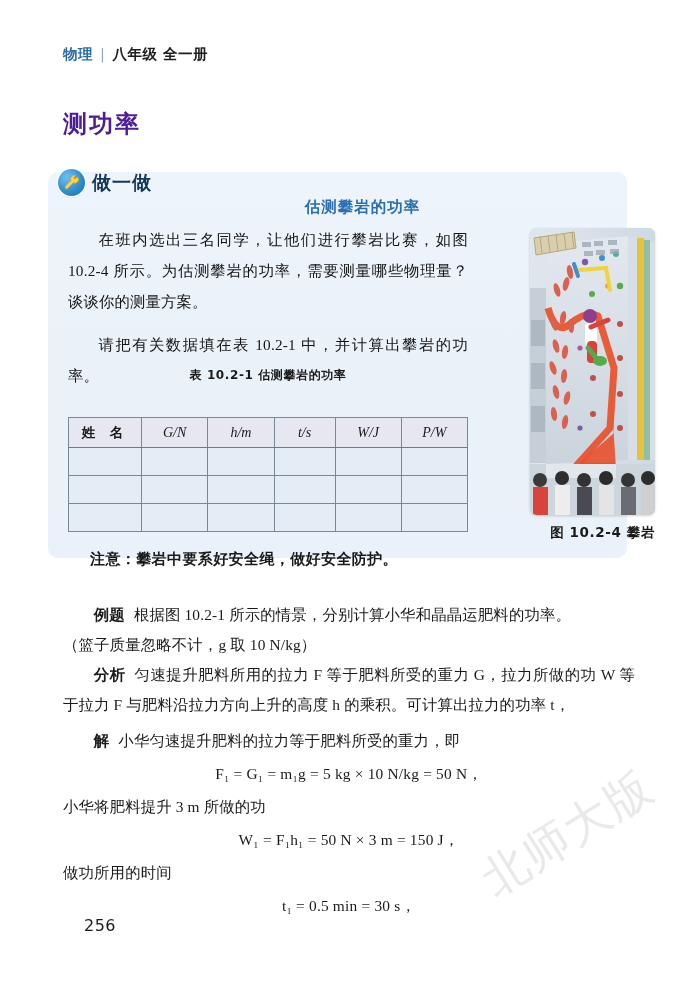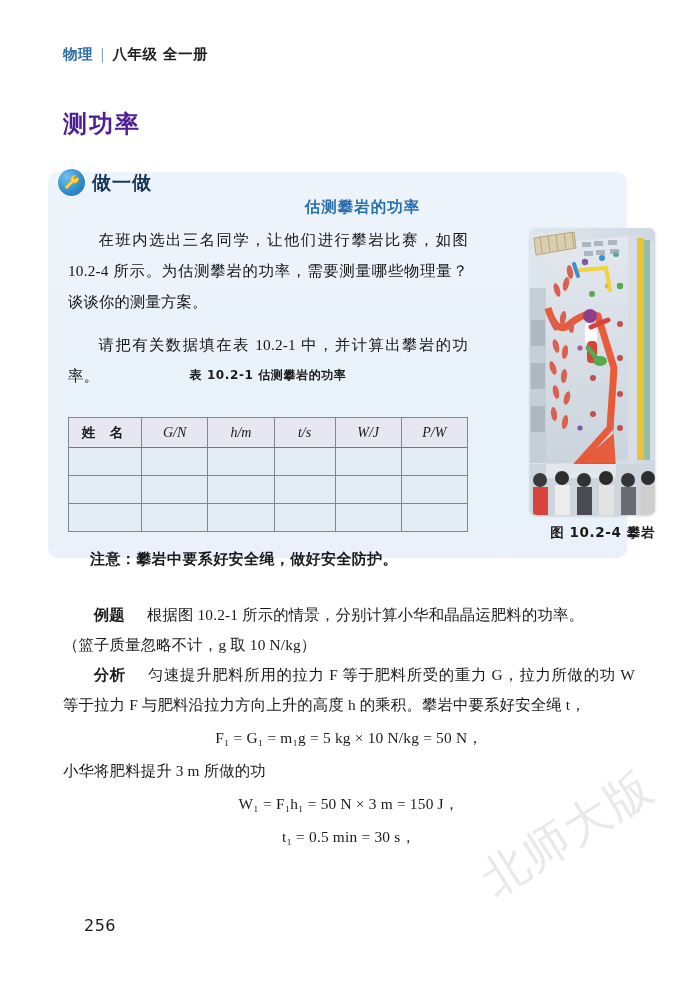--- a/index.html
+++ b/index.html
@@ -144,21 +144,21 @@
 
   
   .body-text{
     position:absolute;left:63px;top:600px;
     width:572px;
     font-size:15.4px;line-height:30px;
     text-align:justify;
     letter-spacing:.15px;
   }
   .body-text p{margin:0;}
-  .lead{font-weight:bold;font-family:"DejaVu Sans","Liberation Sans",sans-serif;margin-right:22px;}
+  .lead{font-weight:bold;font-family:"DejaVu Sans","Liberation Sans",sans-serif;margin-right:9px;}
   .indent{text-indent:2em;}
   .eq{
     display:block;text-align:center;
     margin:3px 0 3px 0;
     letter-spacing:.2px;
   }
   .frac{
     display:inline-block;vertical-align:middle;
     text-align:center;line-height:1.08;
     margin:0 2px;position:relative;top:-1px;
@@ -372,25 +372,27 @@
       </div>
       <div class="fig-cap">图 10.2-4   攀岩</div>
     </div>
   </div>
 
   <div class="body-text">
 
     <p class="indent"><span class="lead">例题</span><span>根据图 10.2-1 所示的情景，分别计算小华和晶晶运肥料的功率。</span></p>
     <p>（篮子质量忽略不计，g 取 10 N/kg）</p>
 
-    <p class="indent"><span class="lead">分析</span><span>匀速提升肥料所用的拉力 F 等于肥料所受的重力 G，拉力所做的功 W 等于拉力 F 与肥料沿拉力方向上升的高度 h 的乘积。攀岩中要系好安全绳 t，</span></p>
-
+    <p class="indent"><span class="lead">分析</span><span>匀速提升肥料所用的拉力 F 等于肥料所受的重力 G，拉力所做的功 W 等于拉力 F 与肥料沿拉力方向上升的高度 h 的乘积。可计算出拉力的功率 t，</span></p>
+
+    <p class="indent" style="margin-top:6px"><span class="lead">解</span><span>小华匀速提升肥料的拉力等于肥料所受的重力，即</span></p>
     <span class="eq">F₁ = G₁ = m₁g = 5 kg × 10 N/kg = 50 N，</span>
     <p>小华将肥料提升 3 m 所做的功</p>
     <span class="eq">W₁ = F₁h₁ = 50 N × 3 m = 150 J，</span>
+    <p>做功所用的时间</p>
     <span class="eq">t₁ = 0.5 min = 30 s，</span>
   </div>
 
   <div class="watermark">北师大版</div>
 
   <div class="folio">256</div>
 
 </div>
 
 </body></html>

